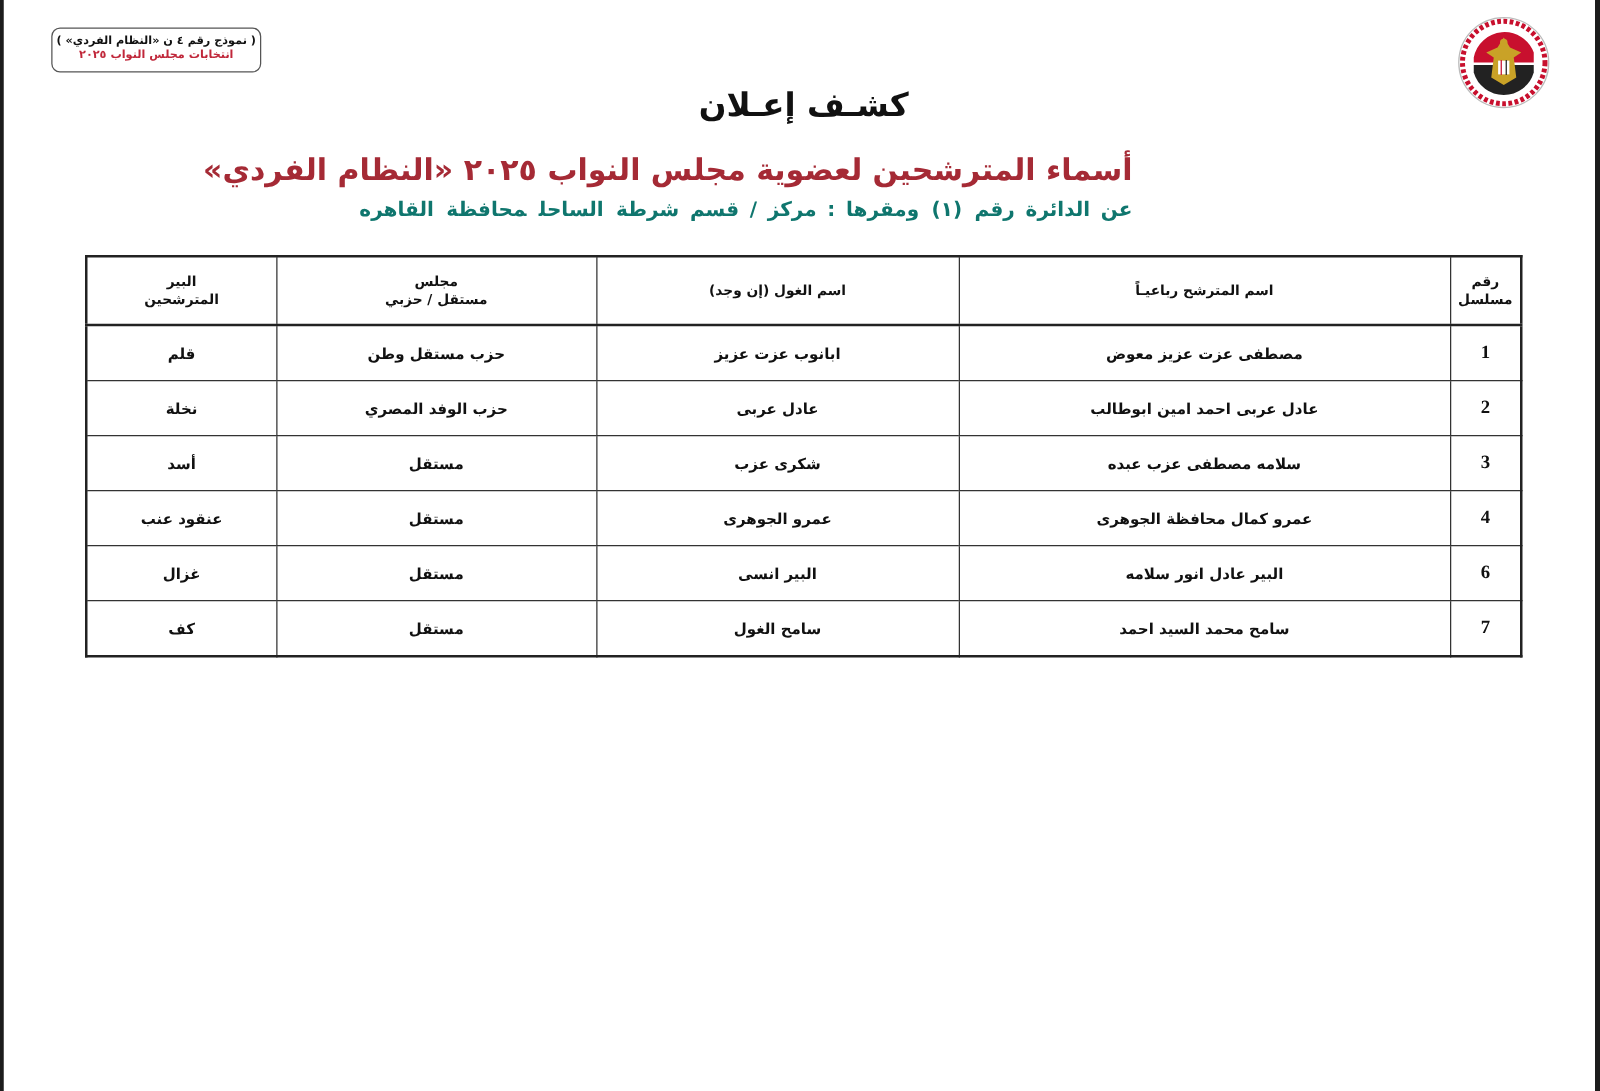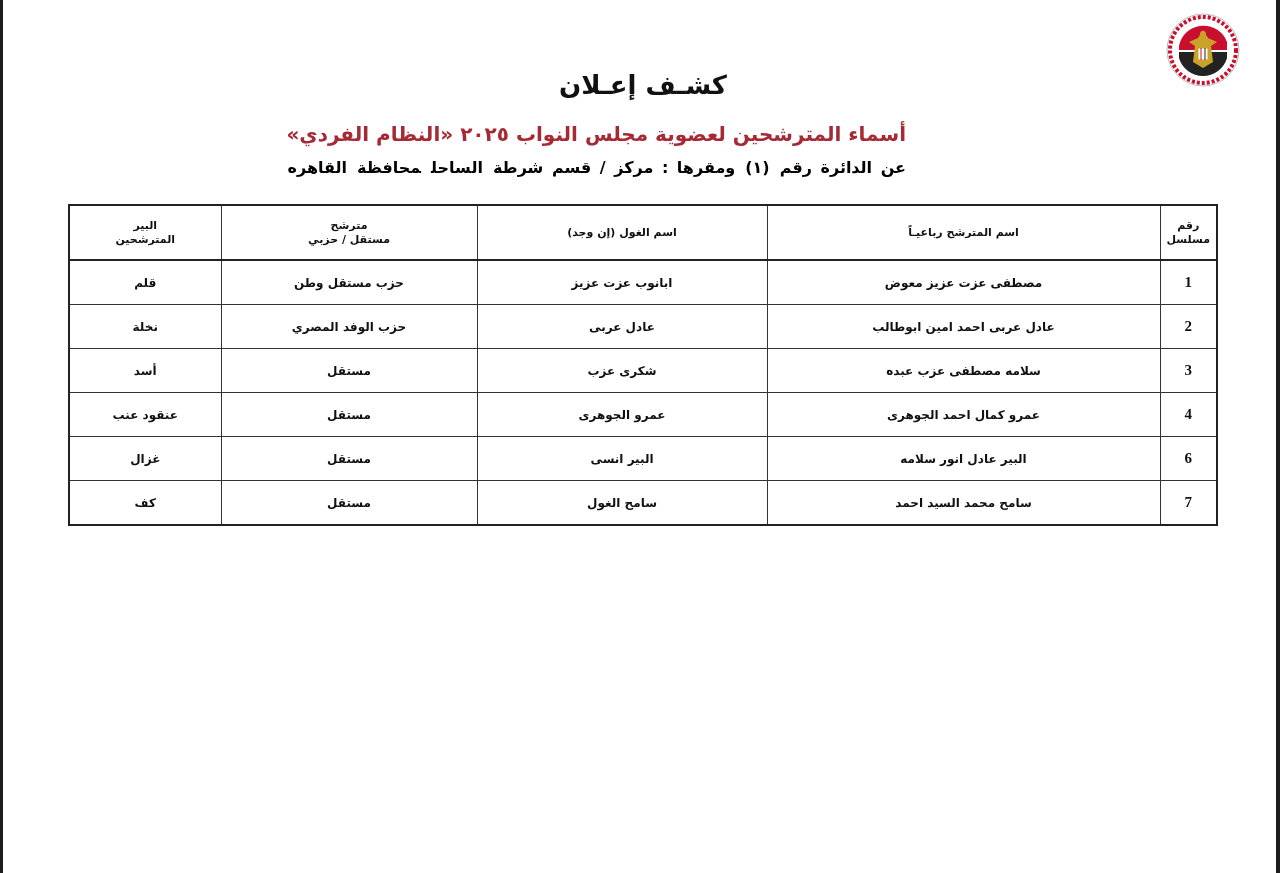--- a/index.html
+++ b/index.html
@@ -22,25 +22,25 @@
   .logo {
     position:absolute; left:1162px; top:12px; width:76px; height:76px;
   }
   .title {
     position:absolute; left:0; width:1280px; top:70px; text-align:center;
     direction:rtl; font-size:26px; font-weight:bold; color:#111;
     font-family: "DejaVu Sans", sans-serif;
   }
   .subtitle {
     position:absolute; right:370px; top:122px; direction:rtl;
-    font-size:20px; font-weight:bold; color:#a52a35;
+    font-size:24px; font-weight:bold; color:#a52a35;
   }
   .district {
     position:absolute; right:370px; top:158px; direction:rtl;
-    font-size:16px; font-weight:bold; color:#000000; word-spacing:3px;
+    font-size:16px; font-weight:bold; color:#0f766e; word-spacing:3px;
   }
   .district span { margin-left:10px; }
   table {
     position:absolute; left:65px; top:204px; width:1150px;
     border-collapse:collapse; direction:rtl; table-layout:fixed;
     border:2px solid #222;
   }
   th, td {
     border:1.5px solid #333; text-align:center; vertical-align:middle;
     color:#111;
@@ -48,20 +48,24 @@
   th { height:51px; font-size:11px; font-weight:bold; line-height:14px; }
   td { height:41px; font-size:12px; font-weight:bold; }
   td.num { font-family: "Liberation Serif", serif; font-size:15px; font-weight:bold; }
   thead tr { border-bottom:2px solid #222; }
 </style>
 </head>
 <body>
 
 <div class="page">
 
+  <div class="form-box">
+    <div class="l1">( نموذج رقم ٤ ن «النظام الفردي» )</div>
+    <div class="l2">انتخابات مجلس النواب ٢٠٢٥</div>
+  </div>
 
   <div class="logo">
     <svg width="76" height="76" viewBox="0 0 76 76">
       <circle cx="38" cy="38" r="36" fill="#fff" stroke="#bbb" stroke-width="1"></circle>
       <circle cx="38" cy="38" r="33" fill="none" stroke="#c8102e" stroke-width="4" stroke-dasharray="3 2"></circle>
       <circle cx="38" cy="38" r="27" fill="#fff"></circle>
       <path d="M14 34 A25 25 0 0 1 62 30 L62 38 L14 38 Z" fill="#c8102e"></path>
       <path d="M14 46 A25 25 0 0 0 62 46 L62 40 L14 40 Z" fill="#222"></path>
       <path d="M38 18 L33 26 L24 30 L30 34 L28 50 L38 56 L48 50 L46 34 L52 30 L43 26 Z" fill="#c9a227"></path>
       <circle cx="38" cy="22" r="3" fill="#c9a227"></circle>
@@ -86,21 +90,21 @@
       <col style="width:290px">
       <col style="width:256px">
       <col style="width:152px">
     </colgroup>
     <thead>
       <tr>
         <th>رقم مسلسل</th>
         <th>اسم المترشح رباعيـاً</th>
         <th>اسم الغول (إن وجد)</th>
         <th>
-            <div>مترشح</div>
+            <div>مجلس</div>
             <div>مستقل / حزبي</div>
           </th>
         <th>
             <div>البير</div>
             <div>المترشحين</div>
           </th>
       </tr>
     </thead>
     <tbody>
       <tr>
@@ -119,21 +123,21 @@
       </tr>
       <tr>
         <td class="num">3</td>
         <td>سلامه مصطفى عزب عبده</td>
         <td>شكرى عزب</td>
         <td>مستقل</td>
         <td>أسد</td>
       </tr>
       <tr>
         <td class="num">4</td>
-        <td>عمرو كمال احمد الجوهرى</td>
+        <td>عمرو كمال محافظة الجوهرى</td>
         <td>عمرو الجوهرى</td>
         <td>مستقل</td>
         <td>عنقود عنب</td>
       </tr>
       <tr>
         <td class="num">6</td>
         <td>البير عادل انور سلامه</td>
         <td>البير انسى</td>
         <td>مستقل</td>
         <td>غزال</td>

